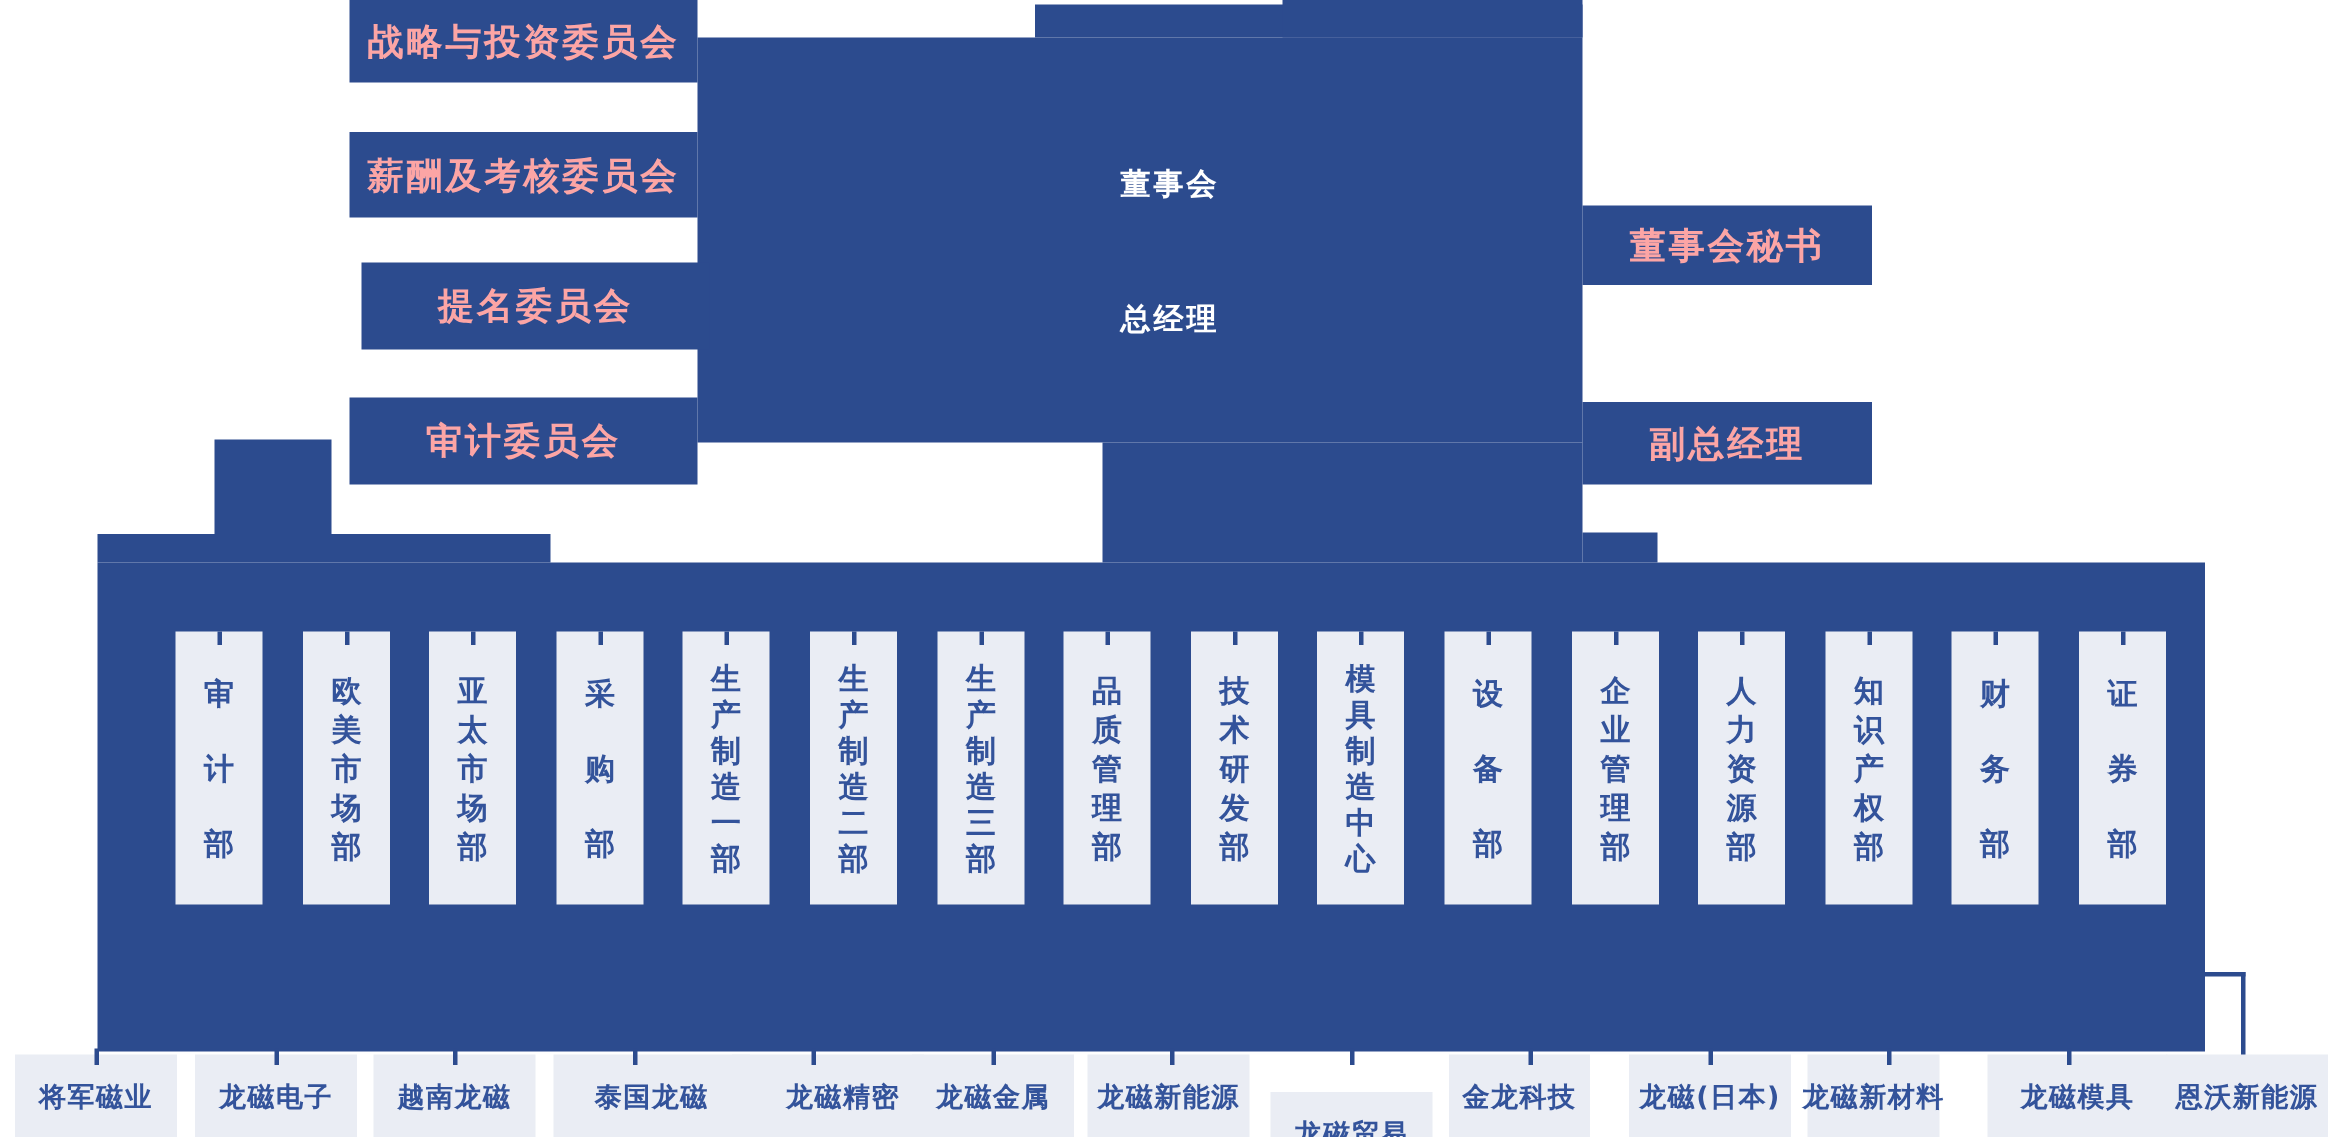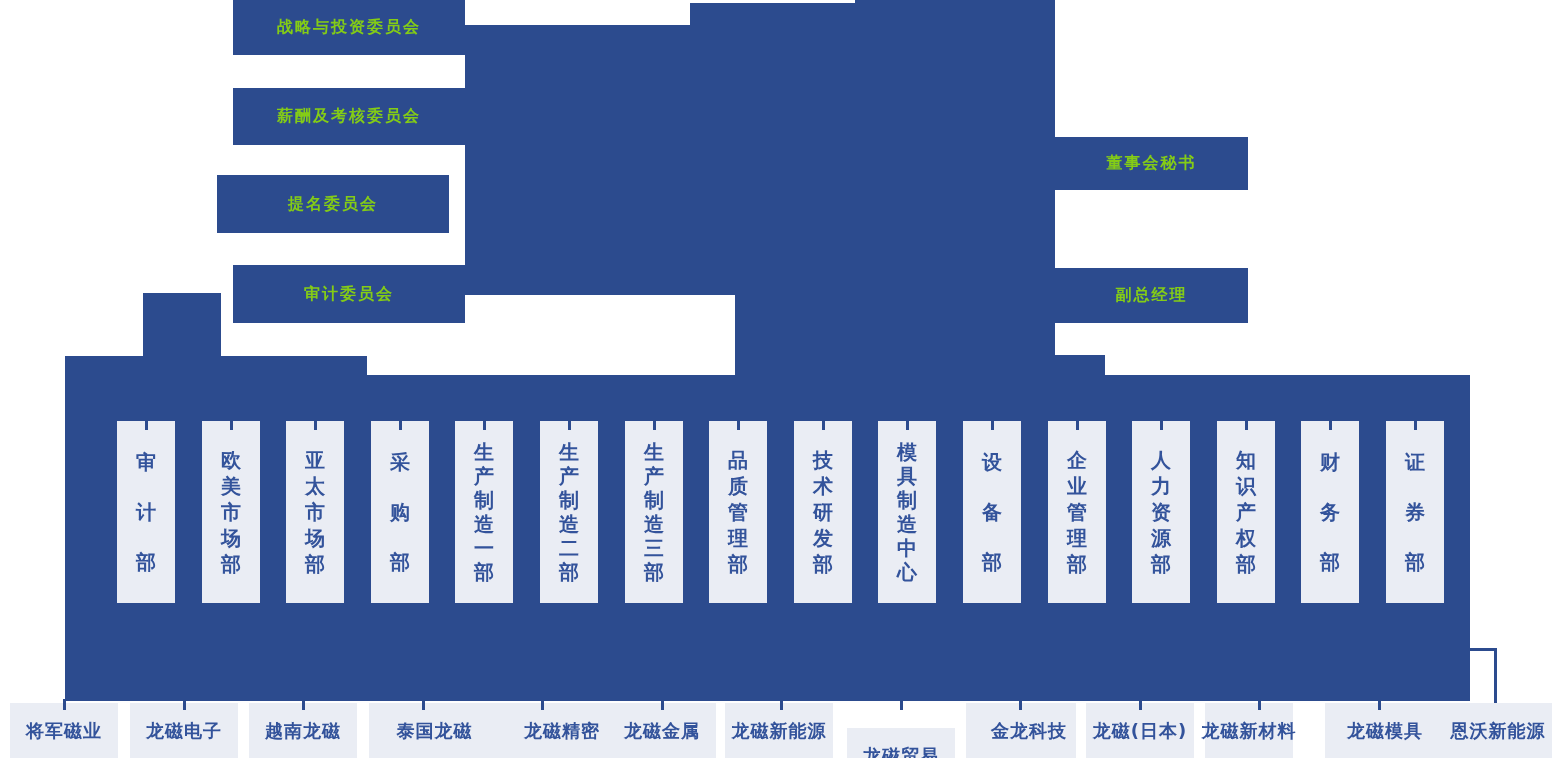--- a/index.html
+++ b/index.html
@@ -3,23 +3,23 @@
 <meta charset="utf-8">
 <style>
   html,body{margin:0;padding:0;background:#ffffff;}
   .canvas{
     position:relative;width:1560px;height:758px;background:#ffffff;overflow:hidden;
     font-family:"DejaVu Sans","Liberation Sans",sans-serif;
     --primary:#2C4B8E; --nodebg:#EAEDF4; --nodetext:#33539B;
   }
   .shape{position:absolute;background:var(--primary);}
   .bluebox{
-    position:absolute;background:var(--primary);color:#84cc16;
+    position:absolute;background:var(--primary);color:#fca5a5;
     display:flex;align-items:center;justify-content:center;
-    font-size:16px;font-weight:600;letter-spacing:2px;text-align:center;white-space:nowrap;
+    font-size:24px;font-weight:600;letter-spacing:2px;text-align:center;white-space:nowrap;
   }
   .trunk-label{
     position:absolute;color:#fff;font-size:20px;font-weight:600;letter-spacing:2px;
     display:flex;align-items:center;justify-content:center;white-space:nowrap;
   }
   .dept-box{
     position:absolute;background:var(--nodebg);color:var(--nodetext);
     display:flex;flex-direction:column;align-items:center;justify-content:center;
   }
   .dept-ch{font-size:20px;line-height:20px;font-weight:600;}
@@ -39,29 +39,35 @@
   <div class="shape" style="left:855px;top:0px;width:200px;height:25px;"></div>
   <div class="shape" style="left:465px;top:25px;width:590px;height:270px;"></div>
   <div class="shape" style="left:735px;top:295px;width:320px;height:80px;"></div>
   <div class="shape" style="left:1055px;top:355px;width:50px;height:20px;"></div>
   <div class="shape" style="left:65px;top:356px;width:302px;height:19px;"></div>
   <div class="shape" style="left:143px;top:293px;width:78px;height:63px;"></div>
   <div class="shape" style="left:65px;top:375px;width:1405px;height:326px;"></div>
   <div class="shape" style="left:1470px;top:648px;width:27px;height:3px;"></div>
   <div class="shape" style="left:1494px;top:648px;width:3px;height:61px;"></div>
 
+  <div class="trunk-label" style="left:680px;top:110px;width:200px;height:24px;">
+    <span>董事会</span>
+  </div>
+  <div class="trunk-label" style="left:680px;top:200px;width:200px;height:24px;">
+    <span>总经理</span>
+  </div>
 
   <div id="generated">
       <div class="bluebox" style="left:233px;top:0px;width:232px;height:55px;">
         <span>战略与投资委员会</span>
       </div>
       <div class="bluebox" style="left:233px;top:88px;width:232px;height:57px;">
         <span>薪酬及考核委员会</span>
       </div>
-      <div class="bluebox" style="left:217px;top:175px;width:232px;height:58px;text-align:center;">
+      <div class="bluebox" style="left:241px;top:175px;width:232px;height:58px;text-align:center;">
         <span>提名委员会</span>
       </div>
       <div class="bluebox" style="left:233px;top:265px;width:232px;height:58px;">
         <span>审计委员会</span>
       </div>
       <div class="bluebox" style="left:1055px;top:137px;width:193px;height:53px;">
         <span>董事会秘书</span>
       </div>
       <div class="bluebox" style="left:1055px;top:268px;width:193px;height:55px;">
         <span>副总经理</span>
@@ -213,21 +219,21 @@
       </div>
       <div class="tick" style="left:660.5px;top:699px;height:11px;"></div>
       <div class="sub-box" style="left:725px;top:703px;width:108px;height:55px;">
         <span>龙磁新能源</span>
       </div>
       <div class="tick" style="left:779.5px;top:699px;height:11px;"></div>
       <div class="sub-box" style="left:847px;top:703px;width:108px;height:55px;margin-top:25px;">
         <span>龙磁贸易</span>
       </div>
       <div class="tick" style="left:899.5px;top:699px;height:11px;"></div>
-      <div class="sub-box" style="left:966px;top:703px;width:94px;height:55px;padding-left:16px;">
+      <div class="sub-box" style="left:966px;top:703px;width:94px;height:55px;">
         <span>金龙科技</span>
       </div>
       <div class="tick" style="left:1018.5px;top:699px;height:11px;"></div>
       <div class="sub-box" style="left:1086px;top:703px;width:108px;height:55px;">
         <span>龙磁(日本)</span>
       </div>
       <div class="tick" style="left:1138.5px;top:699px;height:11px;"></div>
       <div class="sub-box" style="left:1205px;top:703px;width:88px;height:55px;">
         <span>龙磁新材料</span>
       </div>

